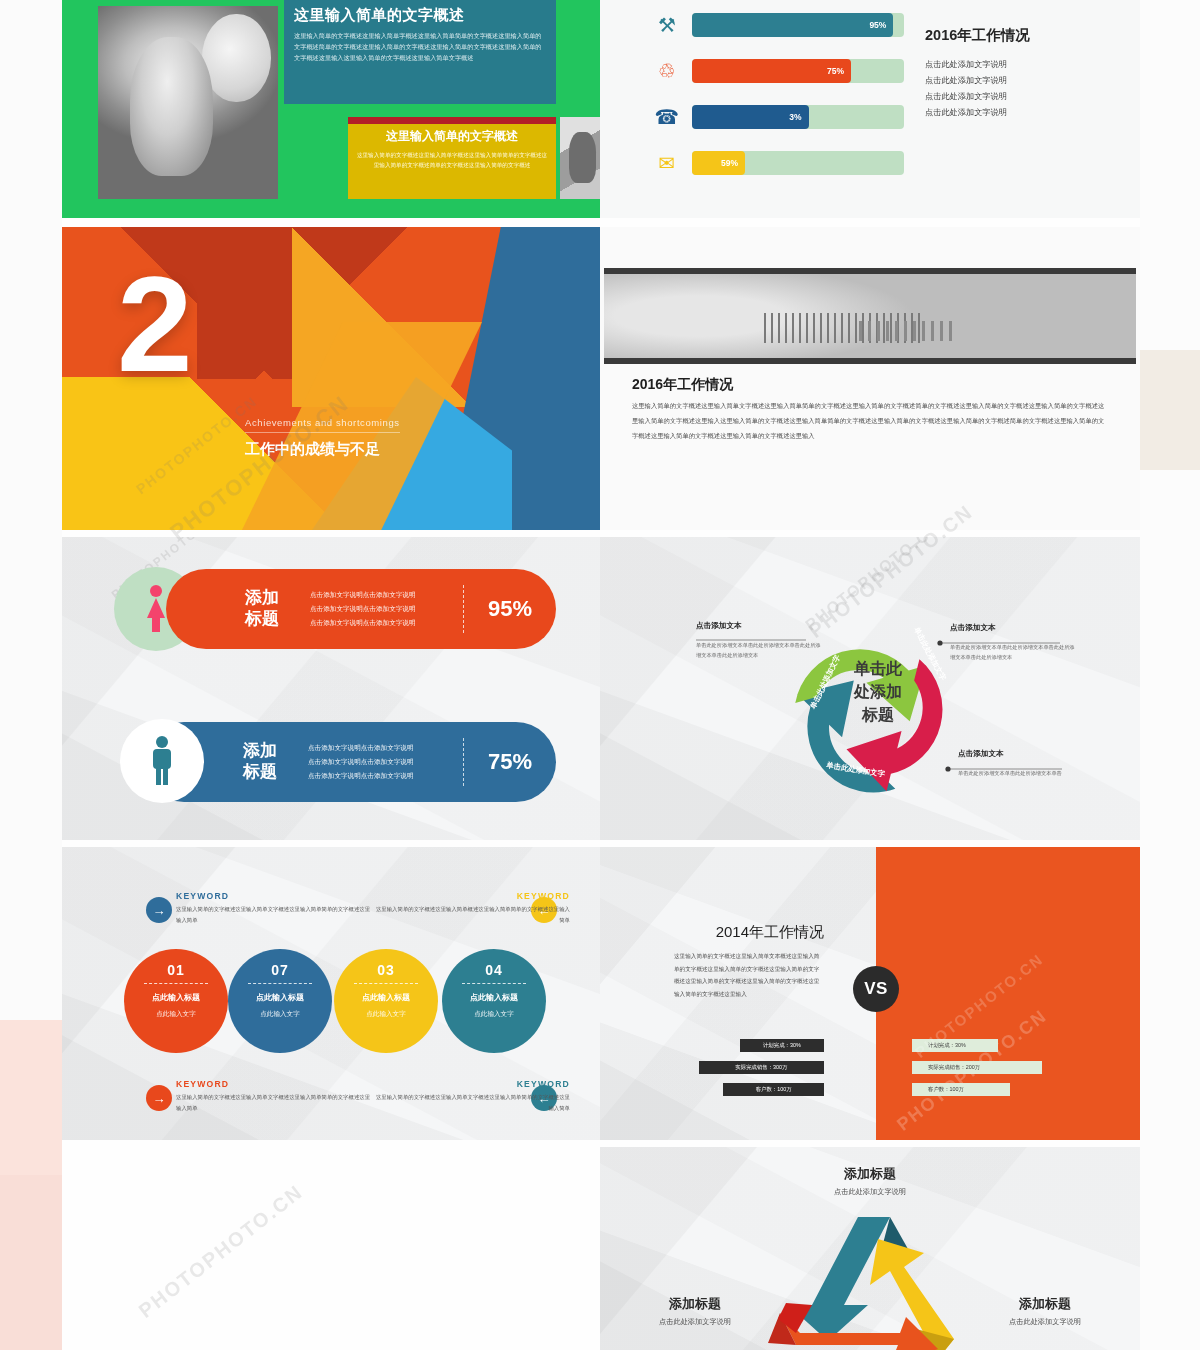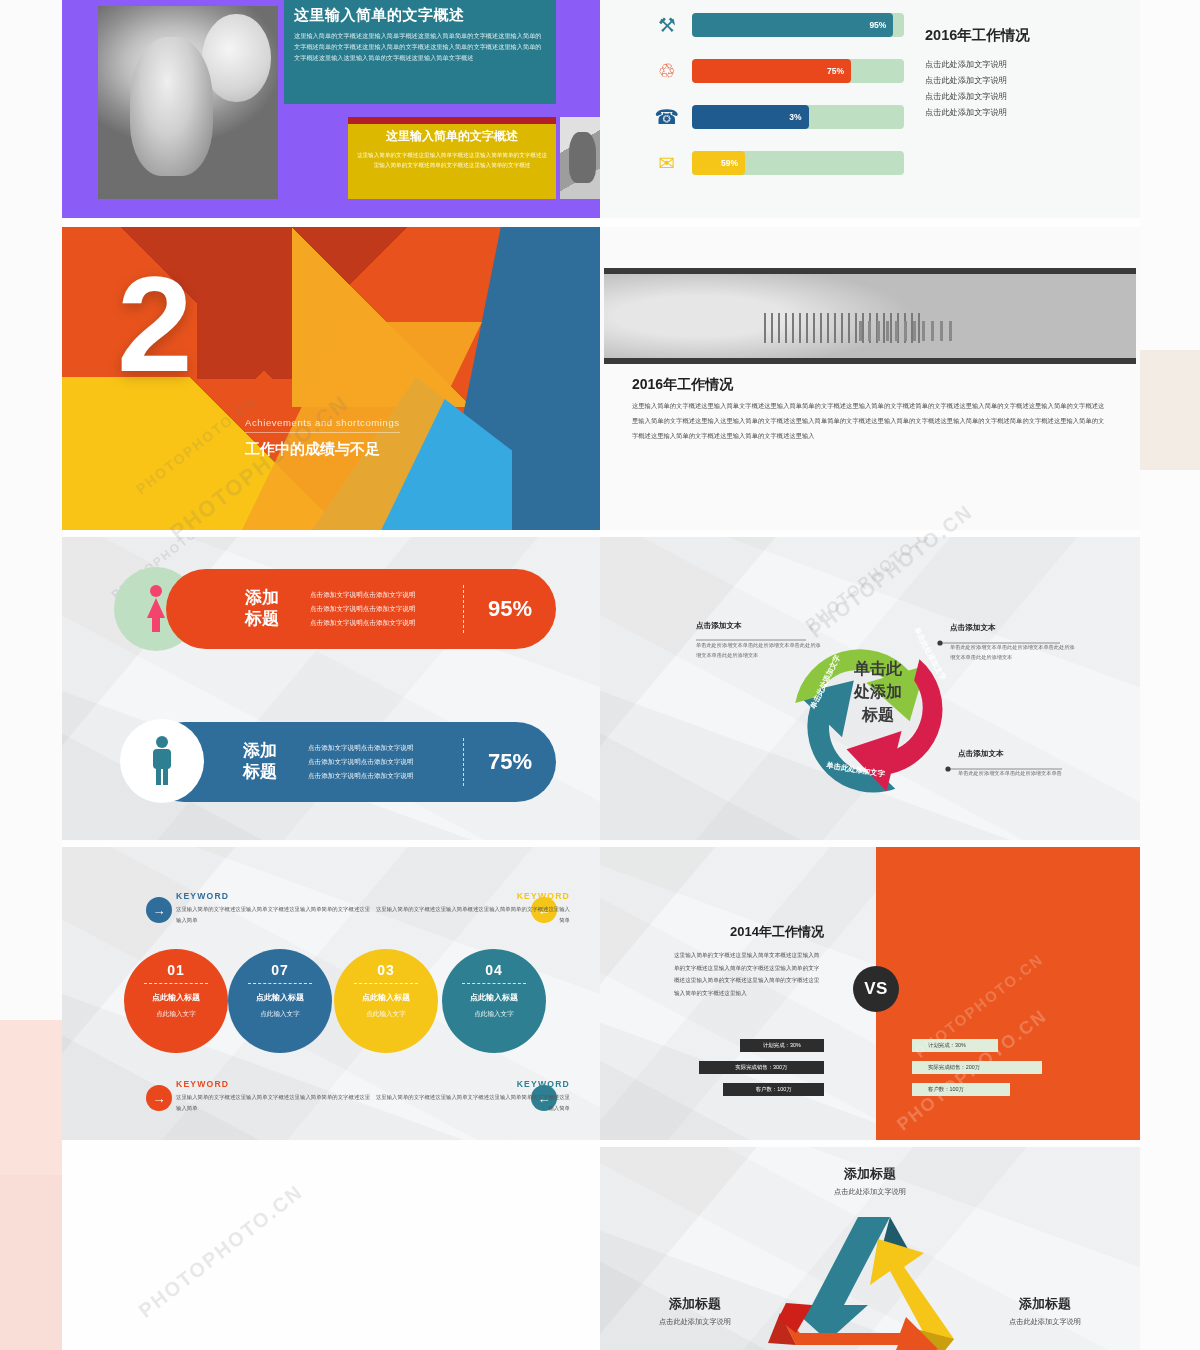--- a/index.html
+++ b/index.html
@@ -38,21 +38,21 @@
   
   .poly {
     background:
       linear-gradient(130deg, rgba(0,0,0,.035) 0 22%, rgba(0,0,0,0) 22.2% 44%, rgba(0,0,0,.025) 44.2% 60%, rgba(0,0,0,0) 60.2% 100%),
       linear-gradient(28deg, rgba(0,0,0,.03) 0 18%, rgba(0,0,0,0) 18.2% 38%, rgba(0,0,0,.02) 38.2% 55%, rgba(0,0,0,0) 55.2% 100%),
       linear-gradient(200deg, rgba(0,0,0,.022) 0 30%, rgba(0,0,0,0) 30.2% 70%, rgba(0,0,0,.03) 70.2% 100%),
       #f5f6f7;
   }
 
   
-  #s1 { background:#8b5cf6; }
+  #s1 { background:#22c55e; }
   #s1 .photo-main {
     position:absolute; left:36px; top:6px; width:180px; height:193px;
     background:
       radial-gradient(ellipse 60% 42% at 42% 30%, #f2f2f2 0%, #bdbdbd 45%, #8e8e8e 75%, #6e6e6e 100%),
       linear-gradient(160deg,#cfcfcf,#8a8a8a);
     filter:grayscale(1);
   }
   #s1 .photo-main::after{
     content:""; position:absolute; left:18%; top:16%; width:46%; height:72%;
     border-radius:46% 46% 38% 38%;
@@ -192,21 +192,21 @@
   #s7 .kw .lbl{ font-size:8.6px; font-weight:bold; letter-spacing:1.2px; margin-bottom:3px; }
   #s7 .kw p{ font-size:5.4px; line-height:2.0; color:#555; word-break:break-all; }
   #s7 .arrowbtn{
     position:absolute; width:26px; height:26px; border-radius:50%;
     display:flex; align-items:center; justify-content:center; color:#fff; font-size:13px;
   }
 
   
   #s8 .half-l{ position:absolute; left:0; top:0; width:276px; height:100%; }
   #s8 .half-r{ position:absolute; left:276px; top:0; width:264px; height:100%; background:#ea5520; }
-  #s8 h4{ font-size:13px; font-weight:bold; margin-bottom:8px; }
+  #s8 h4{ font-size:15px; font-weight:normal; margin-bottom:8px; }
   #s8 p{ font-size:5.6px; line-height:2.25; word-break:break-all; }
   #s8 .vs{
     position:absolute; left:253px; top:119px; width:46px; height:46px; border-radius:50%;
     background:#2b2b2b; color:#fff; font-size:17px; font-weight:bold;
     display:flex; align-items:center; justify-content:center; letter-spacing:.5px; z-index:3;
   }
   #s8 .statbar{
     height:13px; margin-bottom:9px; color:#fff; font-size:5.4px;
     display:flex; align-items:center; justify-content:center;
   }

